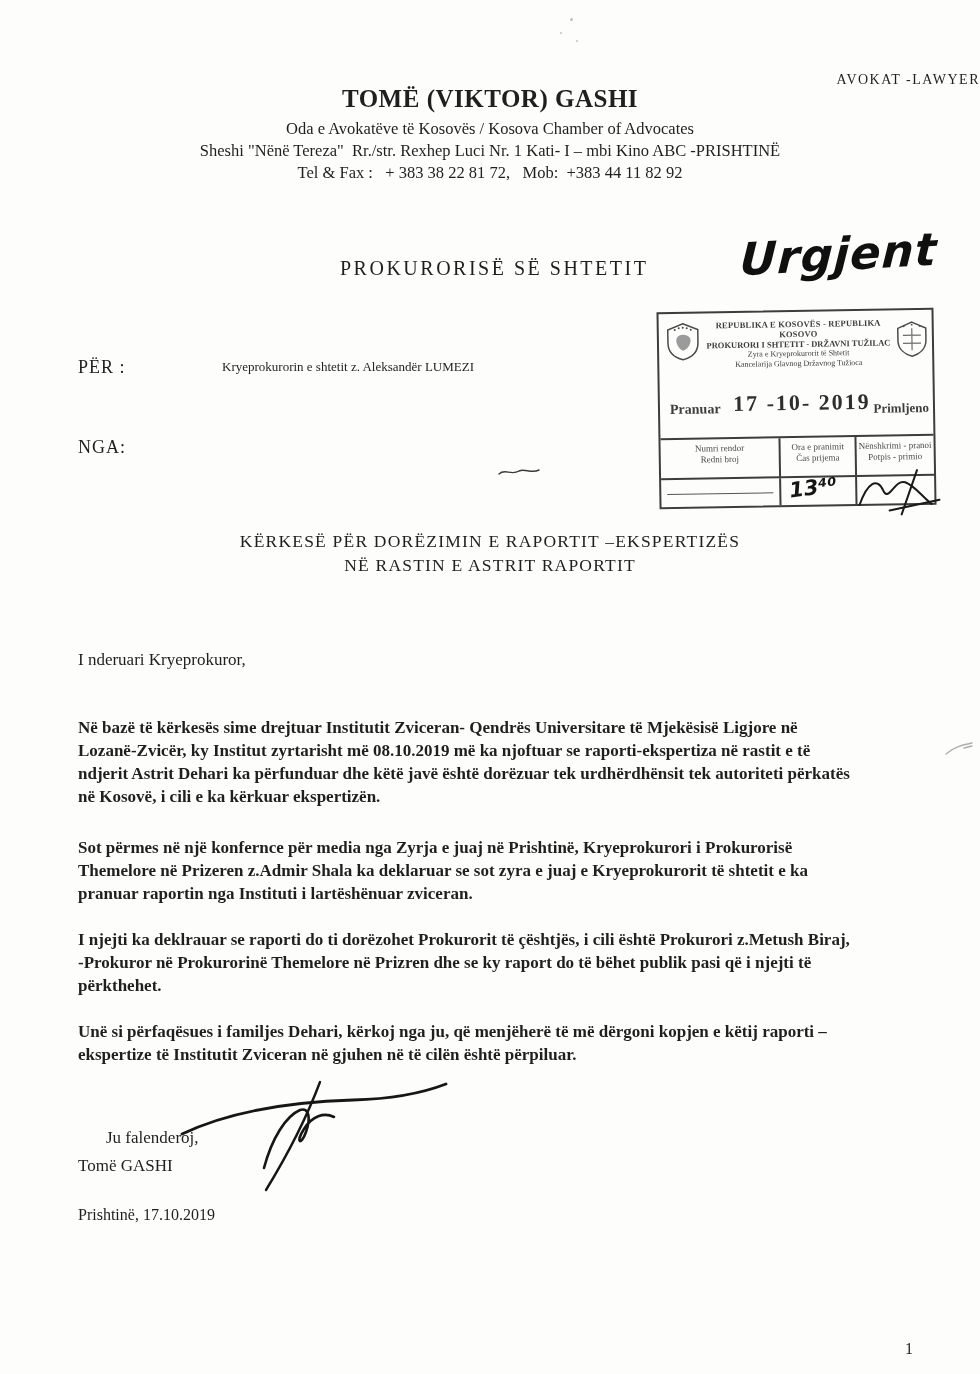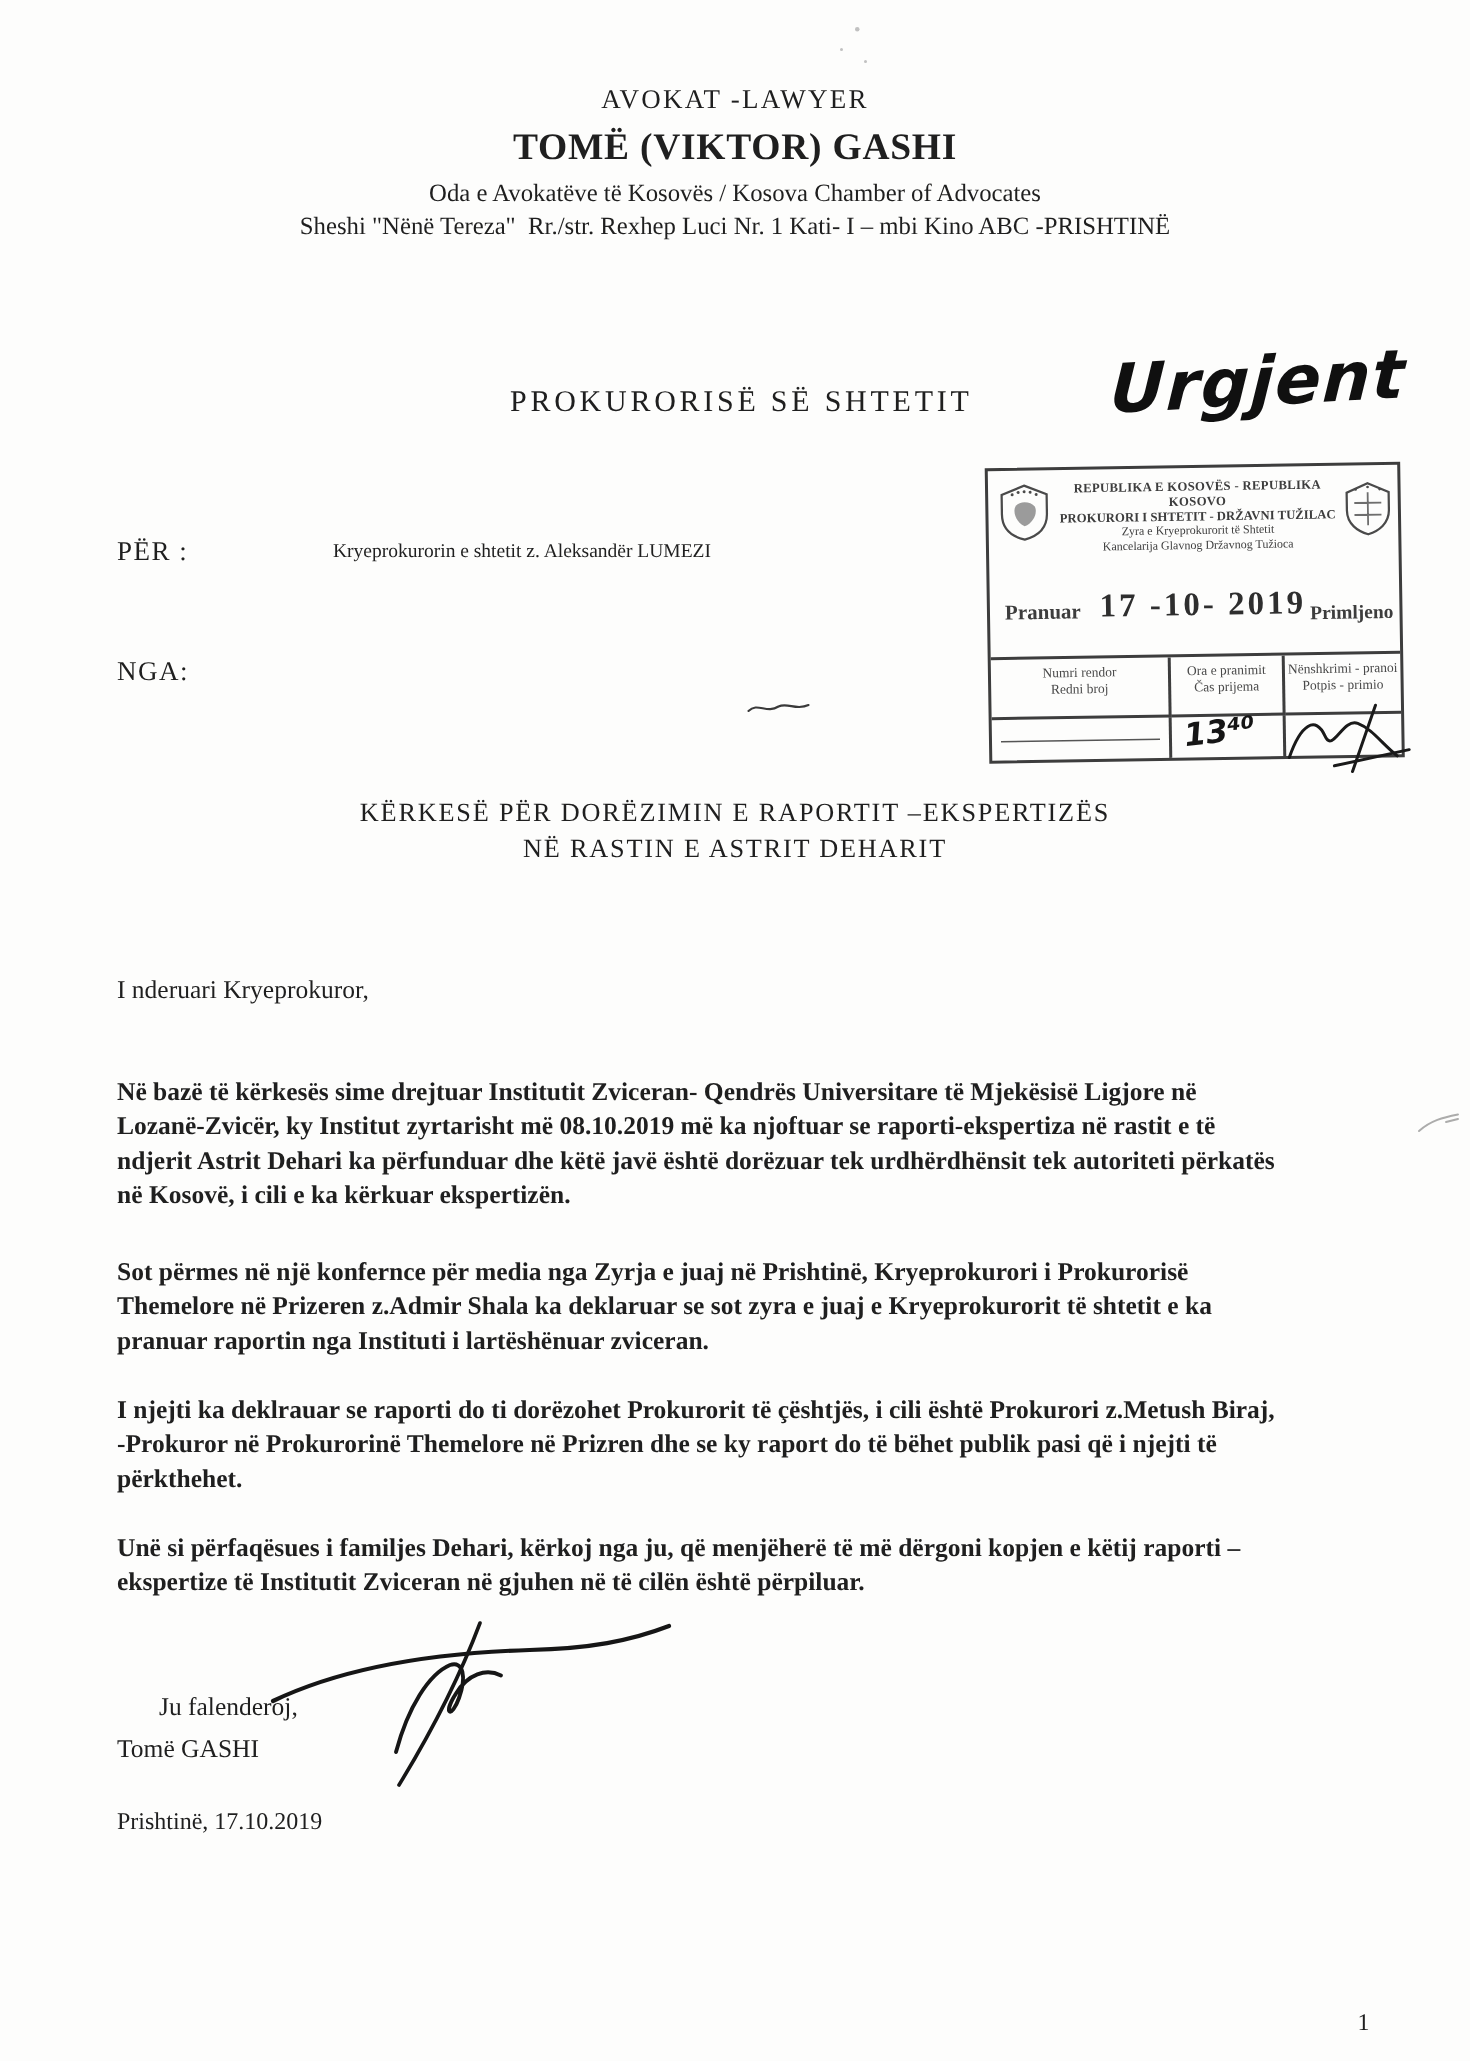--- a/index.html
+++ b/index.html
@@ -7,21 +7,21 @@
     position:relative; width:980px; height:1374px; margin:0 auto;
     background:#fdfdfc; font-family:"Liberation Serif", serif; color:#1f1f1f;
     overflow:hidden;
   }
   .abs { position:absolute; }
   .pre { white-space:pre; }
   .preline { white-space:pre-line; }
   .centered { left:0; right:0; text-align:center; }
 
   
-  .lh-profession { top:56px; font-size:18px; letter-spacing:1.5px; }
+  .lh-profession { top:72px; font-size:14px; letter-spacing:1.5px;text-align:right; }
   .lh-name { top:85px; font-size:25px; font-weight:bold; letter-spacing:0.5px; }
   .lh-org  { top:119px; font-size:16.5px; }
   .lh-addr { top:141px; font-size:16.5px; }
   .lh-tel  { top:163px; font-size:16.5px; }
   .lh-mail { top:185px; font-size:16.5px; }
   .lh-mail .mail-u { border-bottom:1.5px solid #1f1f1f; padding-bottom:1px; }
 
   
   .to-institution { left:340px; top:257px; font-size:20px; letter-spacing:2.5px; }
   .urgent {
@@ -98,20 +98,21 @@
 <div class="page">
 
   <div class="speck" style="left:570px; top:18px; width:3px; height:3px;"></div>
   <div class="speck" style="left:560px; top:32px; width:2px; height:2px;"></div>
   <div class="speck" style="left:576px; top:40px; width:2px; height:2px;"></div>
 
   <div class="abs centered lh-profession">AVOKAT -LAWYER</div>
   <div class="abs centered lh-name">TOMË (VIKTOR) GASHI</div>
   <div class="abs centered lh-org">Oda e Avokatëve të Kosovës / Kosova Chamber of Advocates</div>
   <div class="abs centered lh-addr pre">Sheshi "Nënë Tereza"  Rr./str. Rexhep Luci Nr. 1 Kati- I – mbi Kino ABC -PRISHTINË</div>
+  <div class="abs centered lh-tel pre">Tel &amp; Fax :   + 383 38 22 81 72,   Mob:  +383 44 11 82 92</div>
 
   <div class="abs to-institution">PROKURORISË SË SHTETIT</div>
   <div class="abs urgent">Urgjent</div>
 
   <div class="abs stamp">
     <svg class="abs" style="left:6px; top:8px;" width="36" height="40" viewBox="0 0 36 40">
       <path d="M18 2 L33 8 V21 C33 31 26 36 18 38 C10 36 3 31 3 21 V8 Z" fill="none" stroke="#4a4a4a" stroke-width="1.5"></path>
       <path d="M12 16 C14 12 22 12 25 16 C27 20 24 27 18 29 C13 27 10 20 12 16 Z" fill="#4a4a4a" opacity="0.55"></path>
       <circle cx="10" cy="8" r="1" fill="#4a4a4a"></circle>
         <circle cx="14" cy="6.5" r="1" fill="#4a4a4a"></circle>
@@ -160,21 +161,21 @@
 
   <div class="abs to-label">PËR :</div>
   <div class="abs to-value">Kryeprokurorin e shtetit z. Aleksandër LUMEZI</div>
   <div class="abs from-label">NGA:</div>
   <svg class="abs nga-squiggle" width="44" height="12" viewBox="0 0 44 12">
     <path d="M2 8 C8 2 14 10 22 5 C28 2 34 8 42 4" fill="none" stroke="#3a3a3a" stroke-width="1.4" stroke-linecap="round"></path>
   </svg>
 
   <div class="abs centered subject">
     <div>KËRKESË PËR DORËZIMIN E RAPORTIT –EKSPERTIZËS</div>
-    <div>NË RASTIN E ASTRIT DEHARIT</div>
+    <div>NË RASTIN E ASTRIT RAPORTIT</div>
   </div>
 
   <div class="abs salutation">I nderuari Kryeprokuror,</div>
   <div class="abs para p1 preline">Në bazë të kërkesës sime drejtuar Institutit Zviceran- Qendrës Universitare të Mjekësisë Ligjore në
 Lozanë-Zvicër, ky Institut zyrtarisht më 08.10.2019 më ka njoftuar se raporti-ekspertiza në rastit e të
 ndjerit Astrit Dehari ka përfunduar dhe këtë javë është dorëzuar tek urdhërdhënsit tek autoriteti përkatës
 në Kosovë, i cili e ka kërkuar ekspertizën.</div>
   <div class="abs para p2 preline">Sot përmes në një konfernce për media nga Zyrja e juaj në Prishtinë, Kryeprokurori i Prokurorisë
 Themelore në Prizeren z.Admir Shala ka deklaruar se sot zyra e juaj e Kryeprokurorit të shtetit e ka
 pranuar raportin nga Instituti i lartëshënuar zviceran.</div>

